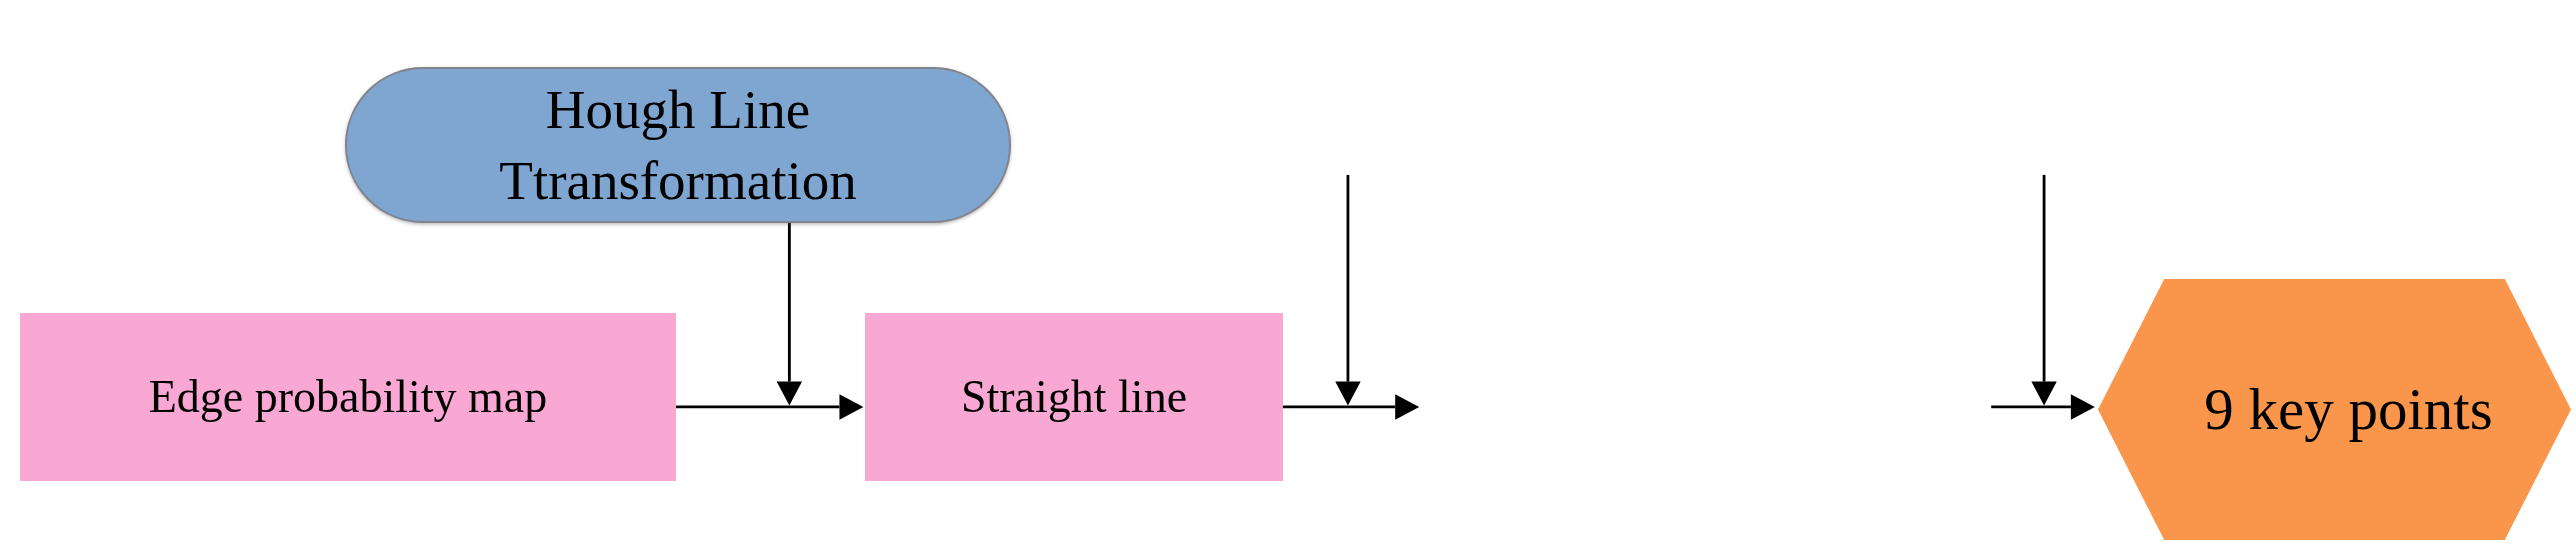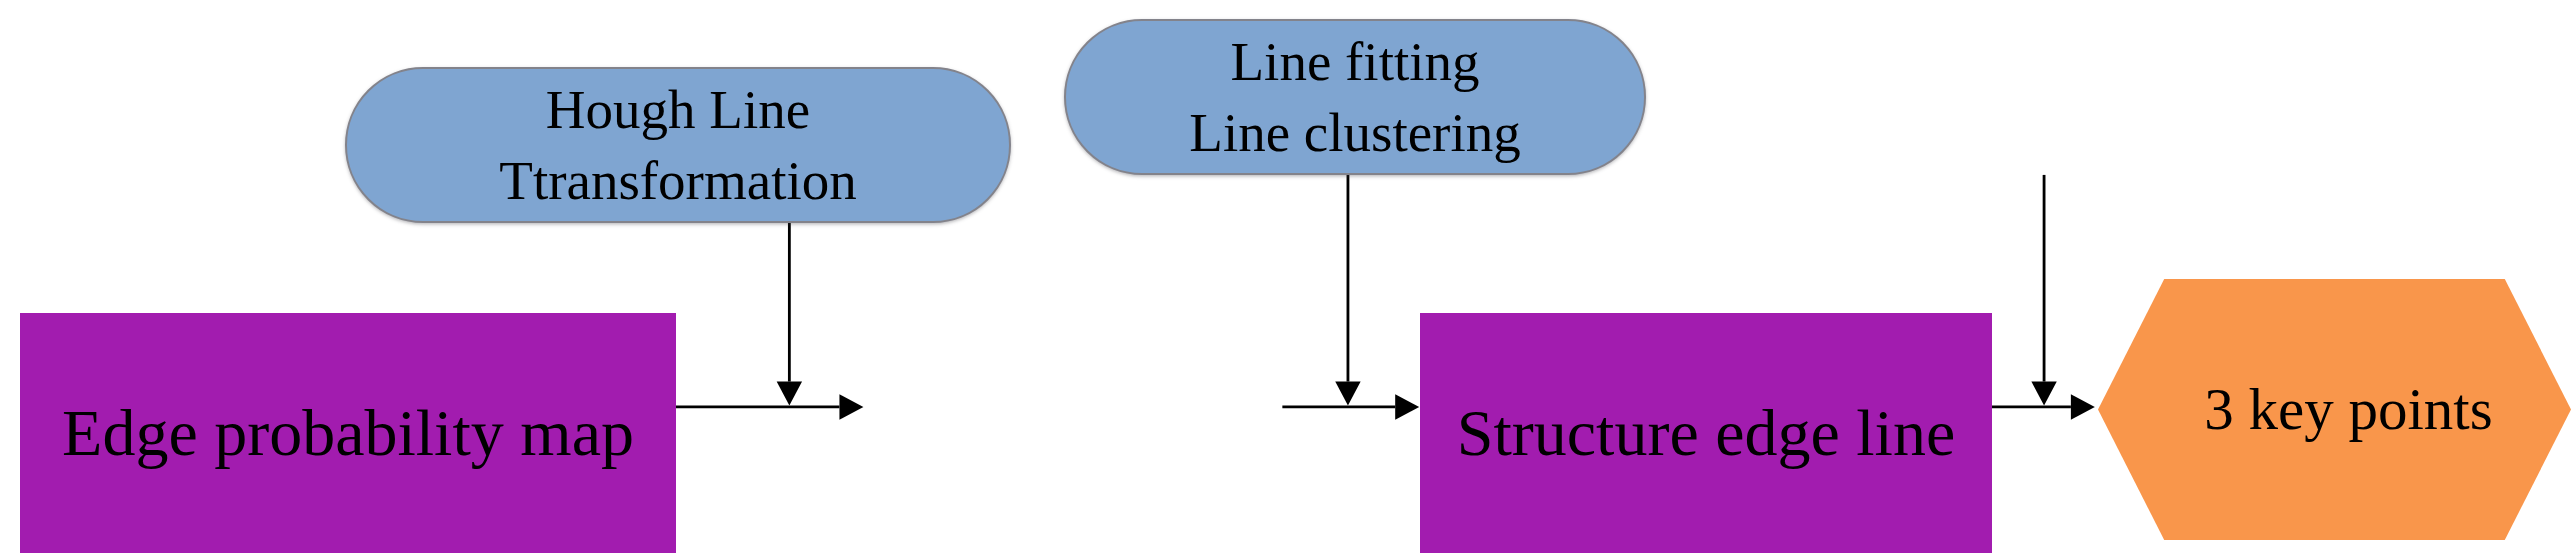--- a/index.html
+++ b/index.html
@@ -36,27 +36,27 @@
     box-shadow: 0 1.4px 3.5px rgba(60,60,70,0.35);
   }
   .pill-1 { left: 345px;  width: 666px; margin-top: 48px; }
   .pill-2 { left: 1064px; width: 582px; }
   .pill-3 { left: 1755px; width: 582px; }
 
   
   .box {
     position: absolute;
     top: 313px;
-    height: 240px;
-    background: #a21caf;
+    height: 168px;
+    background: #f9a8d4;
     display: flex;
     align-items: center;
     justify-content: center;
     text-align: center;
-    font-size: 66px;
+    font-size: 46px;
     line-height: 1.1;
   }
   .box-1 { left: 20px;   width: 656px; }
   .box-2 { left: 865px; width: 418px; }
   .box-3 { left: 1420px; width: 572px; }
 
   
   .hex {
     position: absolute;
     left: 2098px;
@@ -105,25 +105,23 @@
     <line x1="1910" y1="248" x2="1910" y2="541"></line>
     <polygon points="1892,541 1928,541 1910,575"></polygon>
 
     <line x1="2897" y1="248" x2="2897" y2="541"></line>
     <polygon points="2879,541 2915,541 2897,575"></polygon>
   </svg>
 
   <div class="pill pill-1">Hough Line
 Ttransformation</div>
 
-  <div class="pill pill-2">Line fitting
-Line clustering</div>
 
 
   <div class="box box-1">Edge probability map</div>
 
+  <div class="box box-2">Straight line</div>
 
-  <div class="box box-3">Structure edge line</div>
 
-  <div class="hex">3 key points</div>
+  <div class="hex">9 key points</div>
 
 </div>
 
 
 </body></html>

